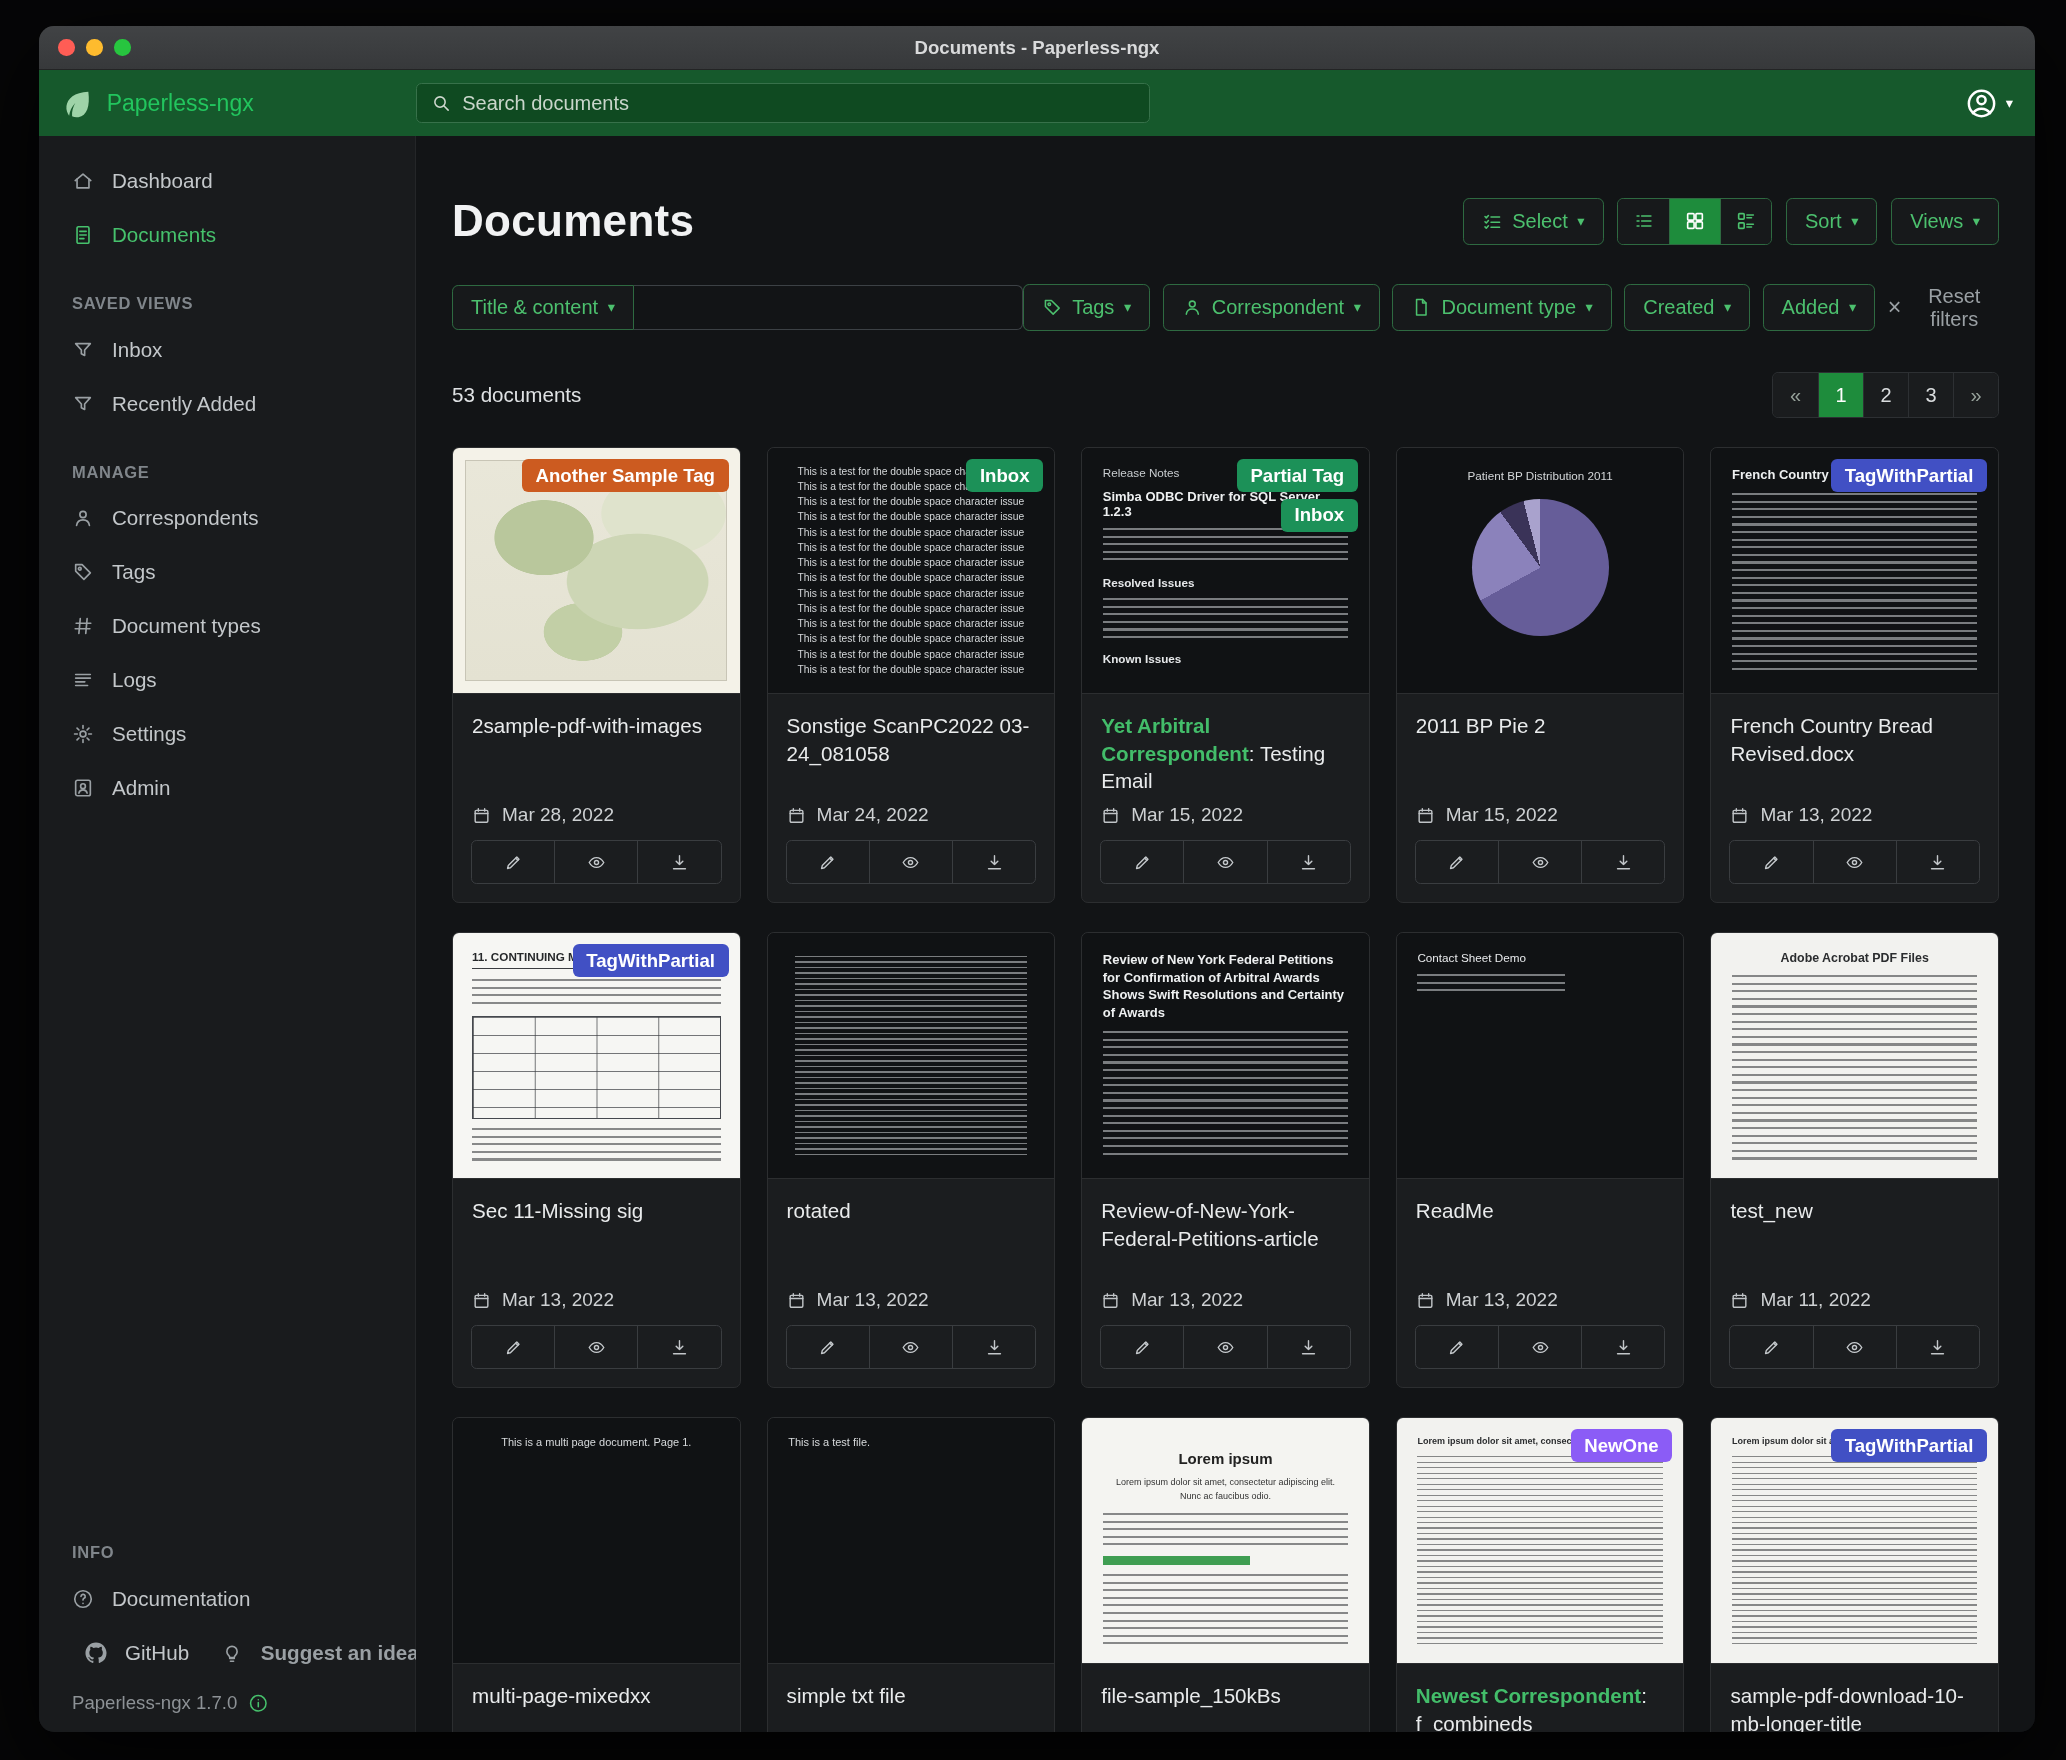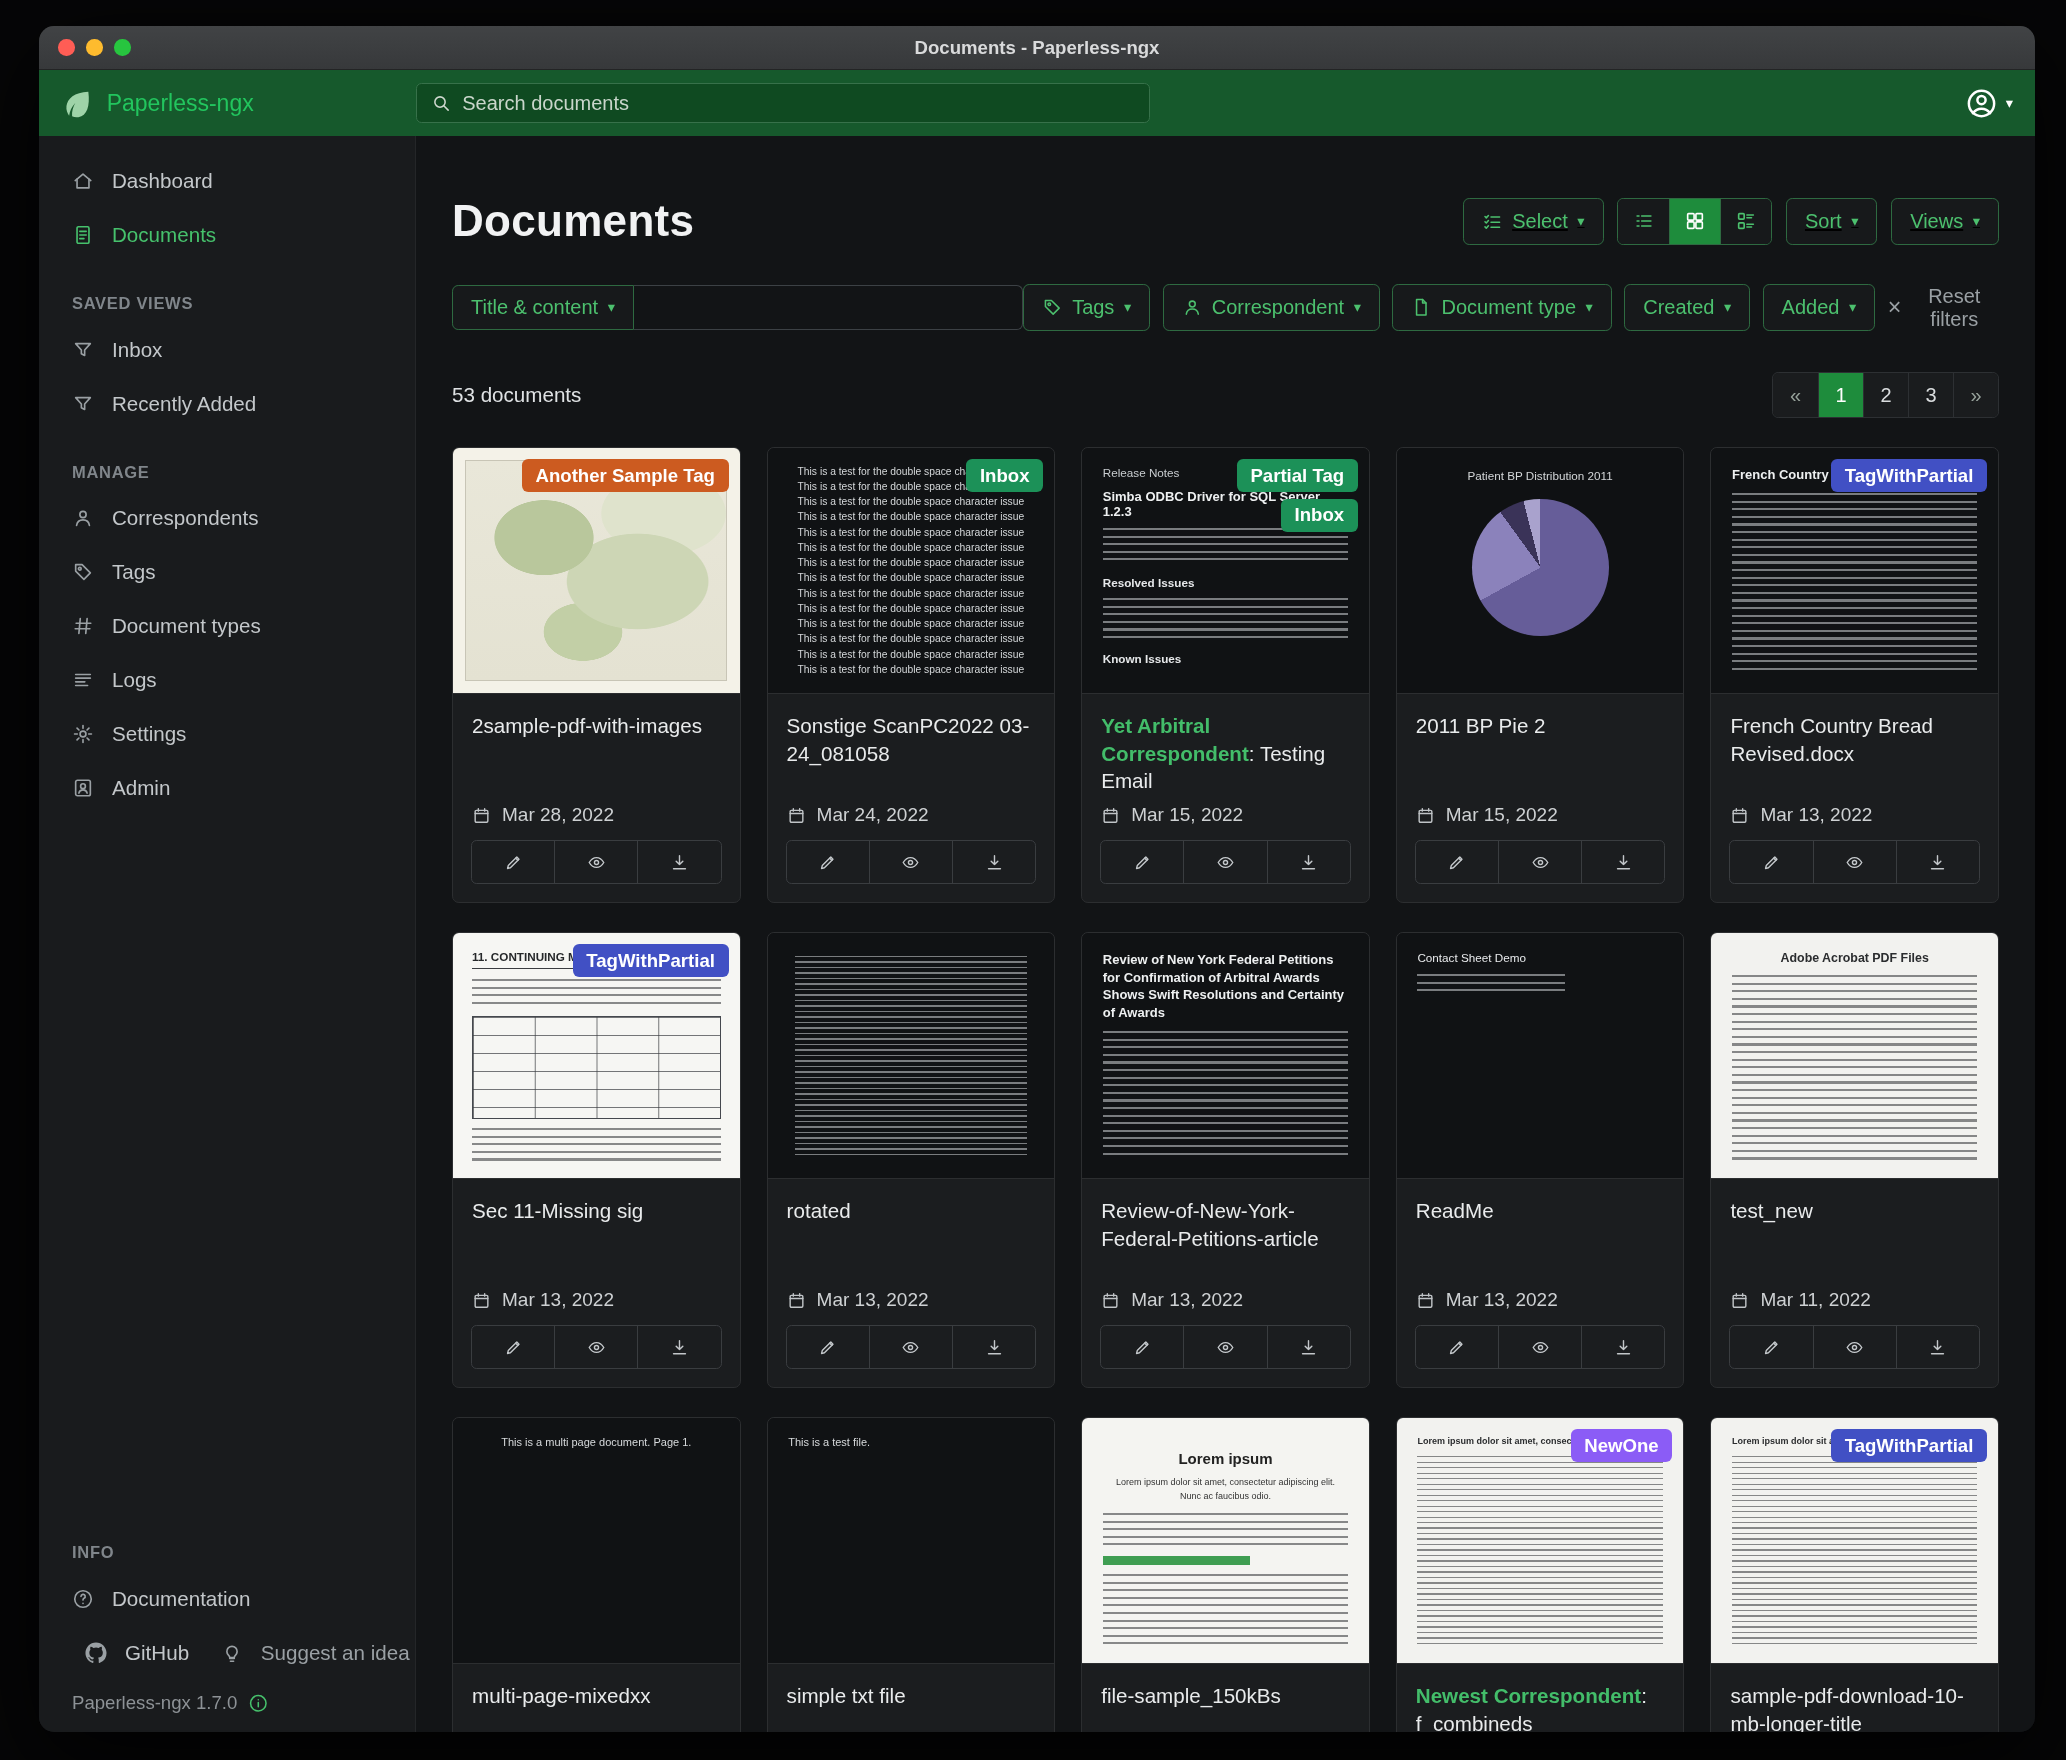--- a/index.html
+++ b/index.html
@@ -30,30 +30,30 @@
   
   .appbody { flex:1; display:flex; min-height:0; }
   .sidebar { width:377px; background:#191b1d; border-right:0.7px solid #242628; display:flex; flex-direction:column; padding:18px 0 18px; flex:0 0 auto; }
   .side-item { display:flex; align-items:center; gap:18px; padding:0 13.7px 0 33px; height:54px; color:#c3c7ca; font-size:20.6px; cursor:pointer; white-space:nowrap; }
   .side-item .icon { width:22px; height:22px; color:#9aa0a4; display:inline-flex; flex:0 0 auto; }
   .side-item.active { color:#46c16c; }
   .side-item.active .icon { color:#46c16c; }
   .side-section { font-size:16.5px; color:#80868b; letter-spacing:0.7px; padding:32px 0 9.6px 33px; font-weight:700; }
   .side-spacer { flex:1; }
   .side-row { display:flex; align-items:center;padding-left:13px; }
-  .side-row .side-item.dim { color:#9aa0a4; padding-left:18px; }
+  .side-row .side-item.dim { color:#9aa0a4; padding-left:18px;font-weight:bold; }
   .version-row { display:flex; align-items:center; gap:11px; padding:12.4px 0 0 33px; color:#8d9296; font-size:18.6px; }
   .version-row .icon { width:20.6px; height:20.6px; color:#46c16c; display:inline-flex; cursor:pointer;}
 
   .content { flex:1; background:#121416; padding:60px 36px 0 36px; overflow:hidden; min-width:0; }
 
   
   .page-head { display:flex; align-items:center; }
   h1.page-title { color:#f1f2f3; font-size:44px; font-weight:700; letter-spacing:0.3px;}
-  .toolbar { margin-left:auto; display:flex; gap:13.7px; align-items:center;text-decoration:underline; }
+  .toolbar { margin-left:auto; display:flex; gap:13.7px; align-items:center; }
   .btn { height:47px; border-radius:6.2px; background:#17191b; border:1px solid #2e6a41; color:#4cc06e; font-size:20px;
          display:inline-flex; align-items:center; gap:9.6px; padding:0 18px; font-family:inherit; cursor:pointer; white-space:nowrap;}
   .btn .icon { width:20.6px; height:20.6px; display:inline-flex; }
   .segtoggle { display:flex; border:1px solid #2e6a41; border-radius:6.2px; overflow:hidden; height:47px; }
   .segtoggle button { width:51px; background:#17191b; border:0; border-left:1px solid #2e6a41; color:#4cc06e;
                       display:flex; align-items:center; justify-content:center; cursor:pointer; }
   .segtoggle button:first-child { border-left:0; }
   .segtoggle button.active { background:#1e8c3c; color:#fff; }
   .segtoggle .icon { width:22px; height:22px; display:inline-flex; }
 

